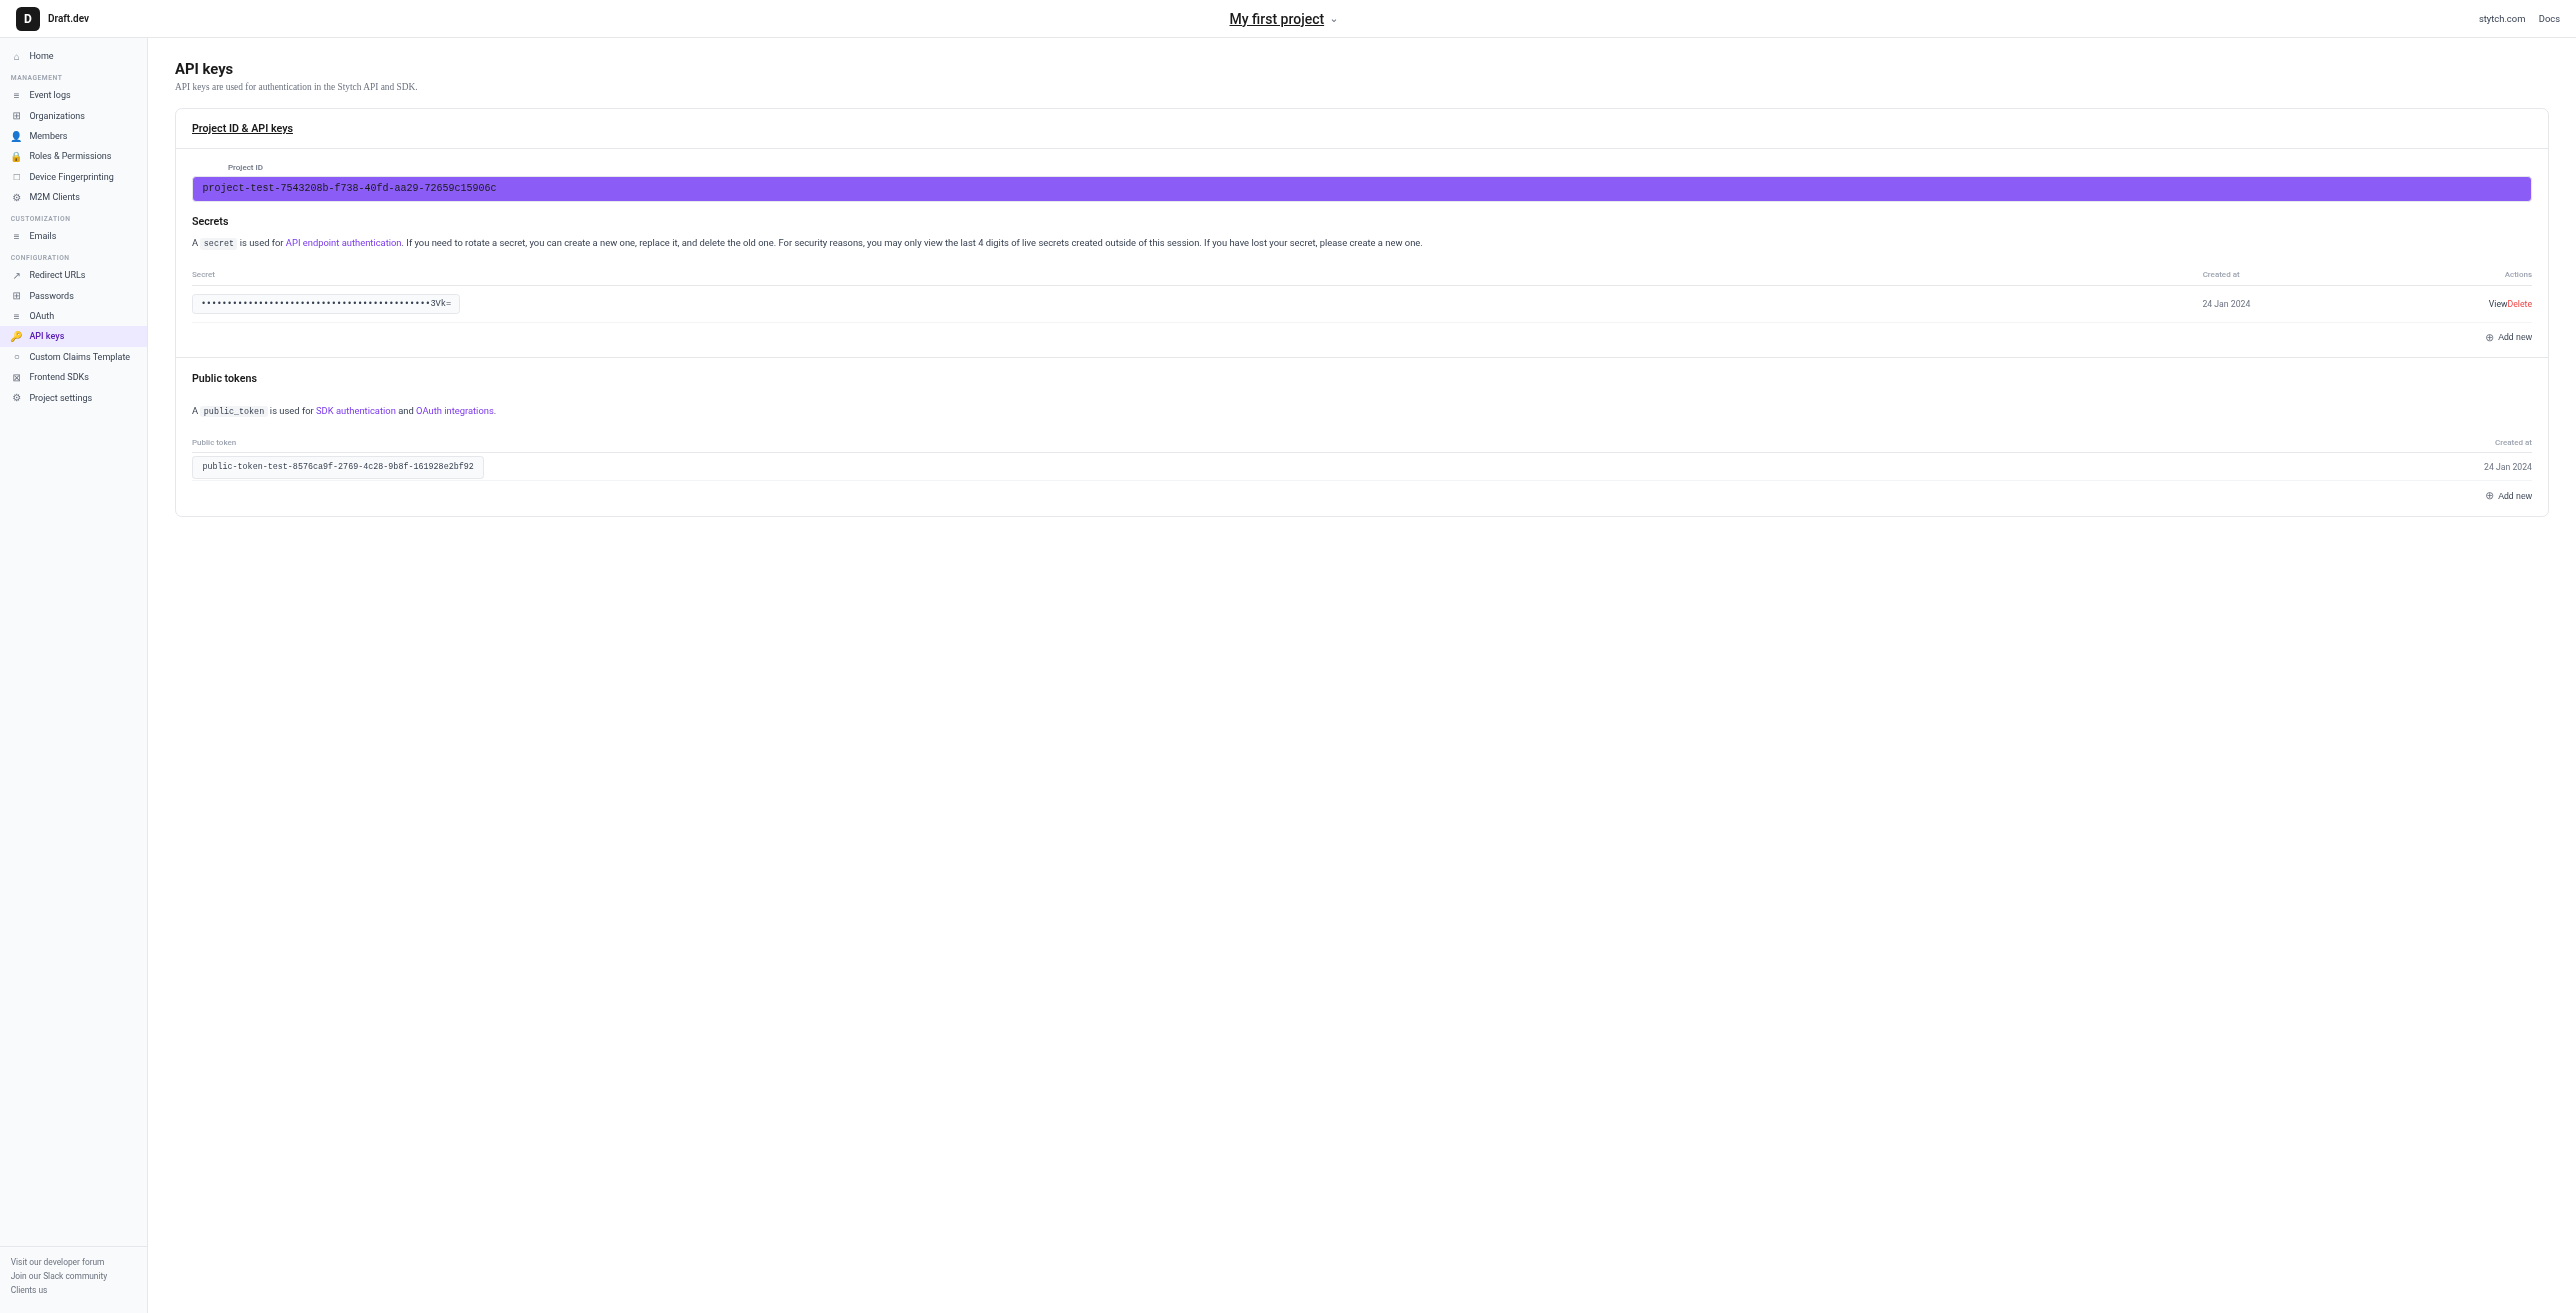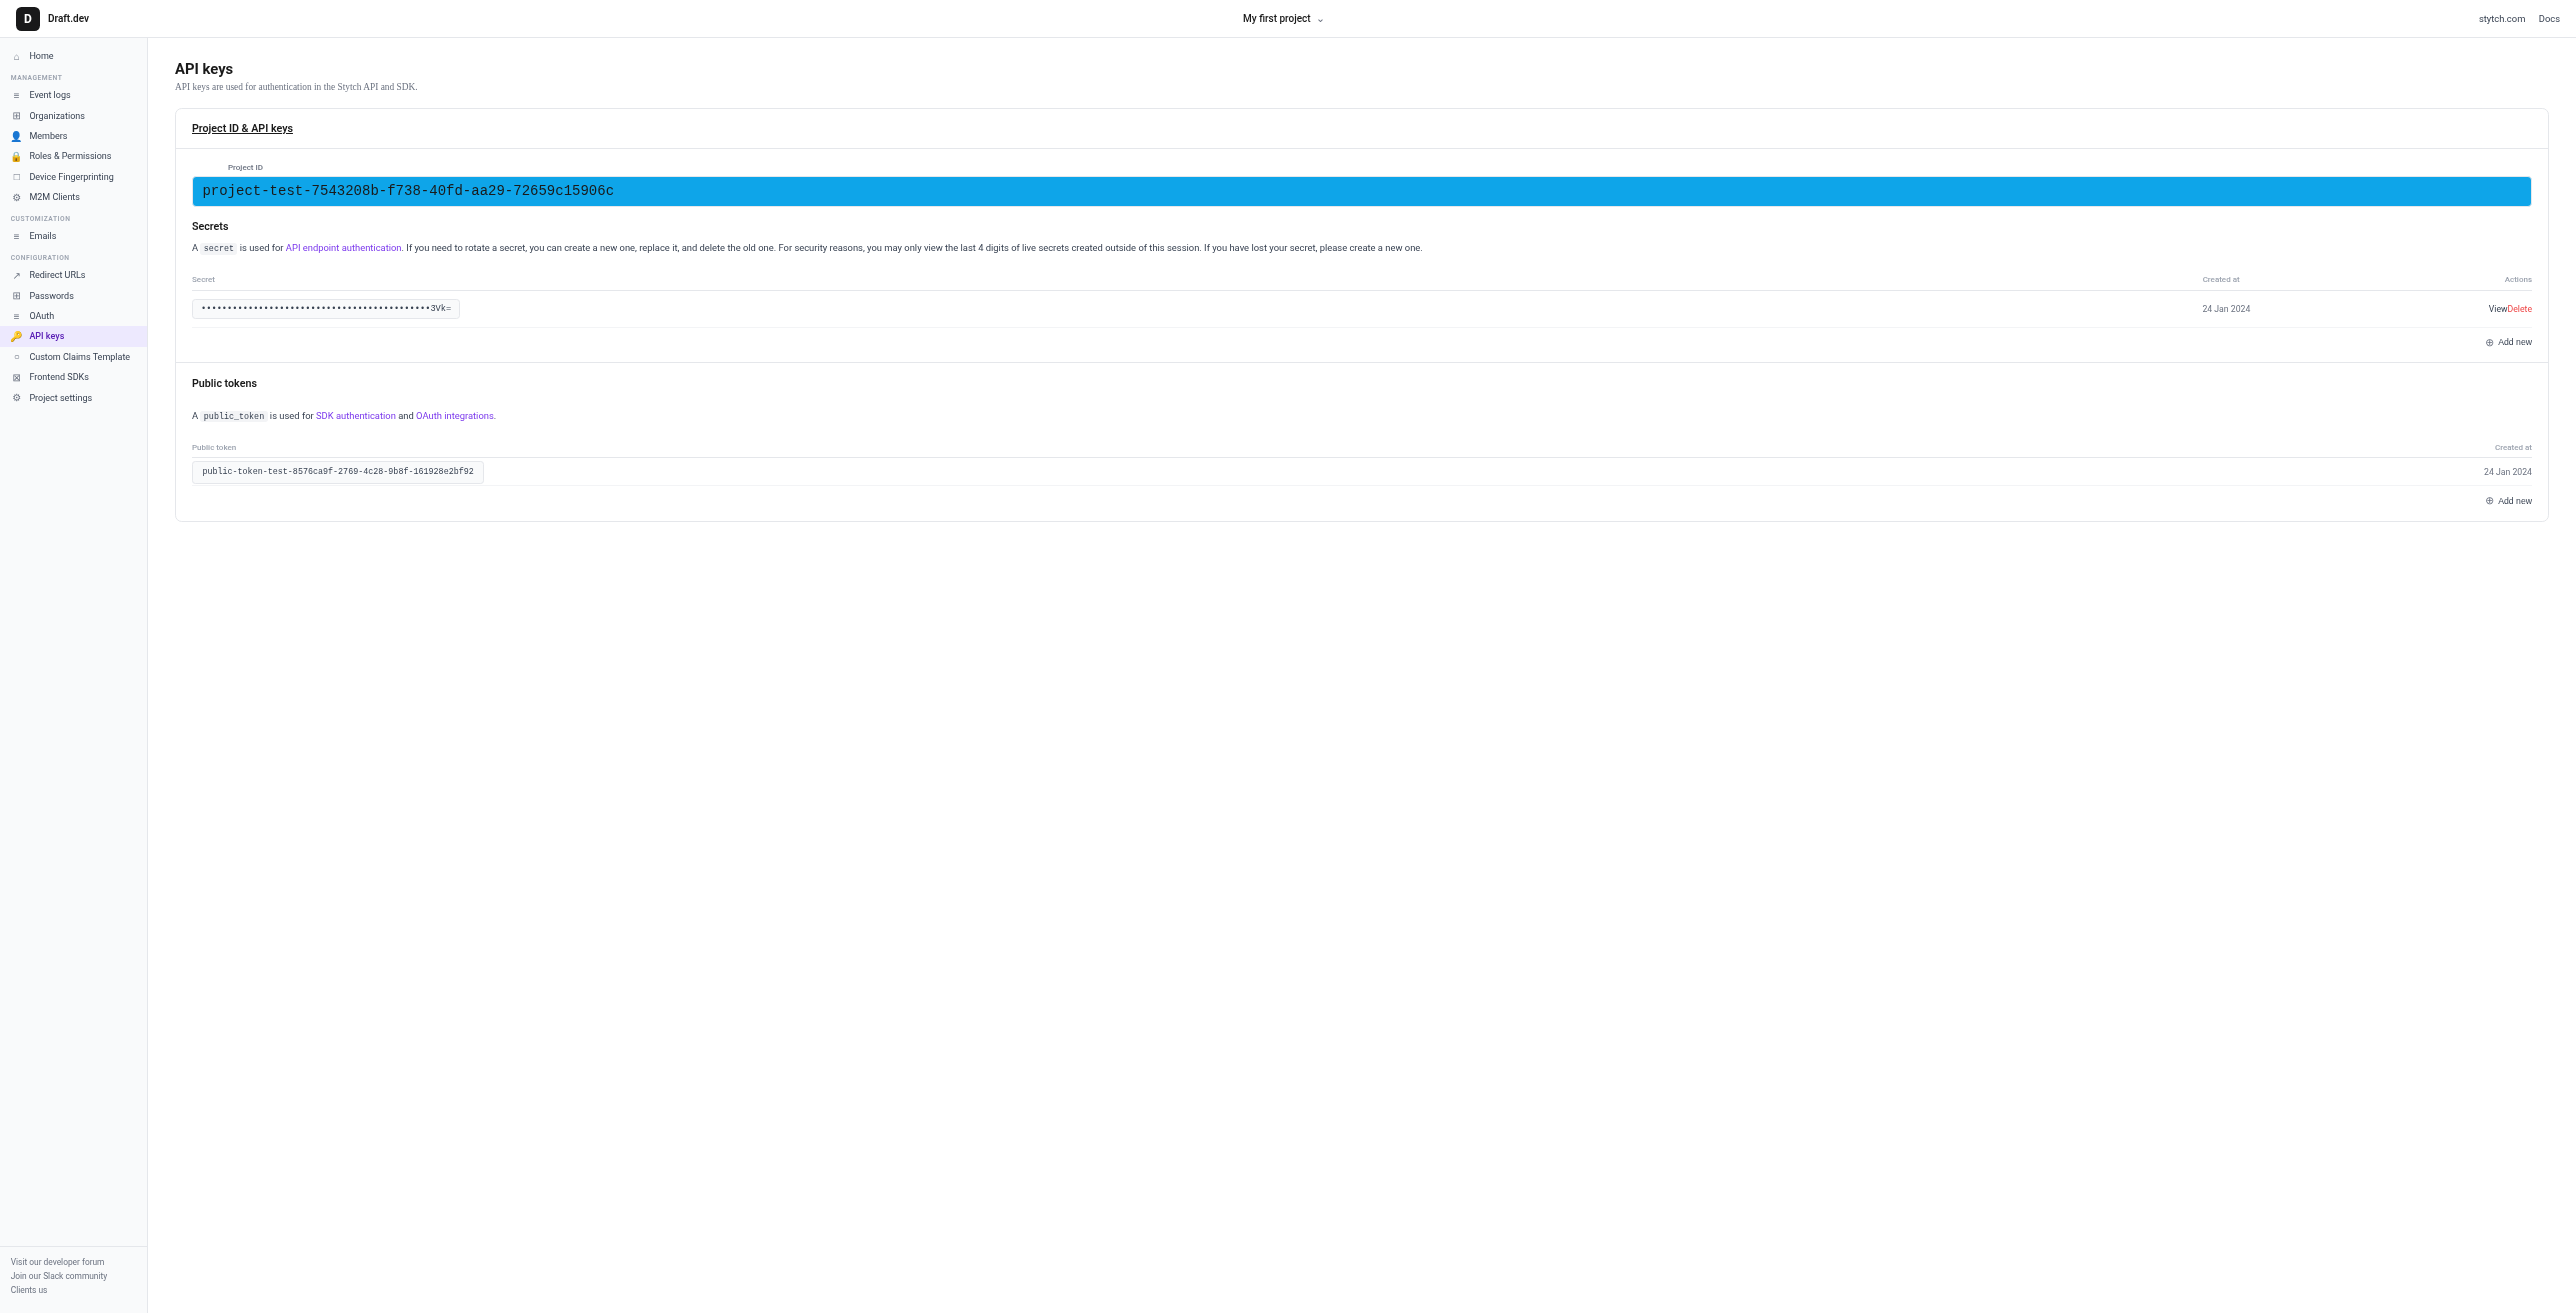--- a/index.html
+++ b/index.html
@@ -12,21 +12,21 @@
       background: #fff; flex-shrink: 0;
     }
     .topbar-left { display: flex; align-items: center; gap: 8px; }
     .topbar-logo {
       width: 24px; height: 24px; border-radius: 5.4px;
       background: #19191a; color: #fff; display: flex; align-items: center;
       justify-content: center; font-weight: 700; font-size: 12px;
     }
     .topbar-brand { font-weight: 600; font-size: 10px; color: #1a1a1a; }
     .topbar-center { display: flex; align-items: center; gap: 5.4px; }
-    .topbar-project { font-size: 10px; font-weight: 500; color: #1a1a1a; }
+    .topbar-project { font-size: 14px; font-weight: 500; color: #1a1a1a; text-decoration: underline; }
     .topbar-chevron { color: #6b7280; font-size: 10.7px; }
     .topbar-right { display: flex; align-items: center; gap: 13.4px; }
     .topbar-link { color: #374151; font-size: 9.4px; text-decoration: none; cursor: pointer; }
 
     
     .layout { display: flex; flex: 1; overflow: hidden; }
 
     
     .sidebar {
       width: 148px; background: #f9fafb; border-right: 0.7px solid #e5e7eb;
@@ -68,22 +68,22 @@
     .card {
       border: 0.7px solid #e5e7eb; border-radius: 6.7px; margin-bottom: 19px; overflow: hidden;
     }
     .card-header { padding: 13.4px 16px 10.7px; border-bottom: 0.7px solid #e5e7eb; text-decoration: underline; }
     .card-title { font-size: 10.7px; font-weight: 600; margin-bottom: 2.7px; }
     .card-body { padding: 13.4px 16px; }
 
     
     .field-label { font-size: 8px; font-weight: 500; color: #6b7280; margin-bottom: 4px; padding-left: 36px; }
     .code-field {
-      background: #0ea5e9; border: 0.7px solid #e5e7eb; border-radius: 4px;
-      padding: 6.7px 9.4px; font-family: 'Courier New', monospace; font-size: 14px; color: #1a1a1a;
+      background: #8b5cf6; border: 0.7px solid #e5e7eb; border-radius: 4px;
+      padding: 6.7px 9.4px; font-family: 'Courier New', monospace; font-size: 10px; color: #1a1a1a;
     }
 
     
     .secrets-desc { font-size: 9.4px; color: #374151; line-height: 1.6; margin-bottom: 13.4px; }
     .secrets-desc code {
       background: #f3f4f6; padding: 0.7px 3.4px; border-radius: 2.7px;
       font-family: 'Courier New', monospace; font-size: 8.4px;
     }
     .secrets-desc a { color: #7c3aed; text-decoration: none; }
 

